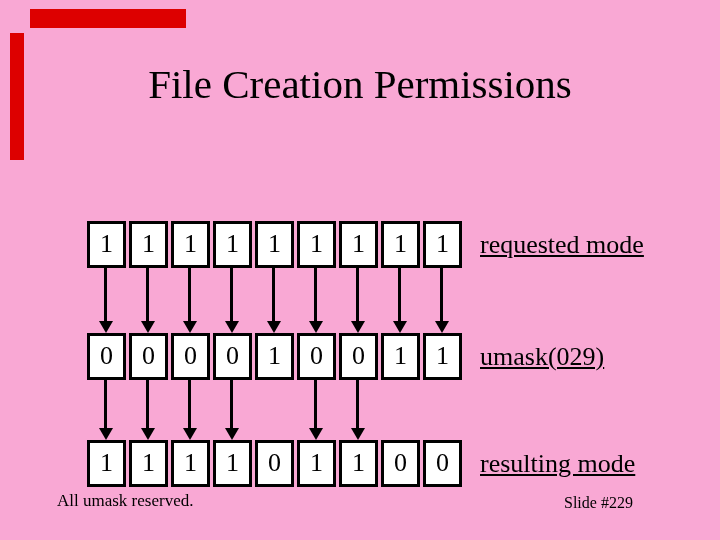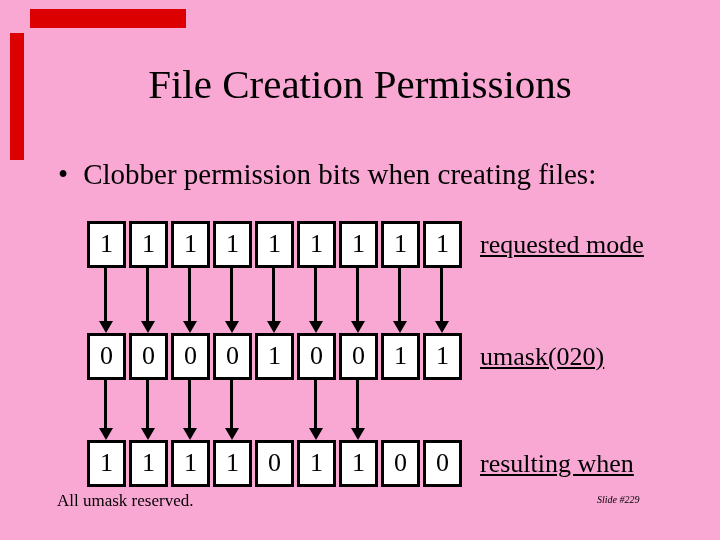--- a/index.html
+++ b/index.html
@@ -50,37 +50,33 @@
     border-left: 7px solid transparent;
     border-right: 7px solid transparent;
     border-top: 12px solid #000;
   }
 
   .footer-left {
     position: absolute; left: 57px; top: 491px;
     font-size: 17px; line-height: 19px;
   }
   .footer-right {
-    position: absolute; left: 597px; top: 494px;
-    font-size: 10px;
-    font-style: italic;
+    position: absolute; left: 564px; top: 494px;
+    font-size: 16px;
   }
 </style>
 </head>
 <body>
 
 <div class="slide">
   <div class="accent accent-h" style="background: rgb(221, 0, 0);"></div>
   <div class="accent accent-v" style="background: rgb(221, 0, 0);"></div>
 
   <h1 class="title">File Creation Permissions</h1>
 
-  <div class="bullet-line">
-    <span class="bullet-dot">•</span><span>Clobber permission bits when creating files:</span>
-  </div>
 
   <div id="diagram">
       <div class="bit-box" style="left: 87px; top: 221px;">1</div>
       <div class="bit-box" style="left: 129px; top: 221px;">1</div>
       <div class="bit-box" style="left: 171px; top: 221px;">1</div>
       <div class="bit-box" style="left: 213px; top: 221px;">1</div>
       <div class="bit-box" style="left: 255px; top: 221px;">1</div>
       <div class="bit-box" style="left: 297px; top: 221px;">1</div>
       <div class="bit-box" style="left: 339px; top: 221px;">1</div>
       <div class="bit-box" style="left: 381px; top: 221px;">1</div>
@@ -88,31 +84,31 @@
       <div class="row-label" style="left: 480px; top: 221px;">requested mode</div>
       <div class="bit-box" style="left: 87px; top: 333px;">0</div>
       <div class="bit-box" style="left: 129px; top: 333px;">0</div>
       <div class="bit-box" style="left: 171px; top: 333px;">0</div>
       <div class="bit-box" style="left: 213px; top: 333px;">0</div>
       <div class="bit-box" style="left: 255px; top: 333px;">1</div>
       <div class="bit-box" style="left: 297px; top: 333px;">0</div>
       <div class="bit-box" style="left: 339px; top: 333px;">0</div>
       <div class="bit-box" style="left: 381px; top: 333px;">1</div>
       <div class="bit-box" style="left: 423px; top: 333px;">1</div>
-      <div class="row-label" style="left: 480px; top: 333px;">umask(020)</div>
+      <div class="row-label" style="left: 480px; top: 333px;">umask(029)</div>
       <div class="bit-box" style="left: 87px; top: 440px;">1</div>
       <div class="bit-box" style="left: 129px; top: 440px;">1</div>
       <div class="bit-box" style="left: 171px; top: 440px;">1</div>
       <div class="bit-box" style="left: 213px; top: 440px;">1</div>
       <div class="bit-box" style="left: 255px; top: 440px;">0</div>
       <div class="bit-box" style="left: 297px; top: 440px;">1</div>
       <div class="bit-box" style="left: 339px; top: 440px;">1</div>
       <div class="bit-box" style="left: 381px; top: 440px;">0</div>
       <div class="bit-box" style="left: 423px; top: 440px;">0</div>
-      <div class="row-label" style="left: 480px; top: 440px;">resulting when</div>
+      <div class="row-label" style="left: 480px; top: 440px;">resulting mode</div>
       <div class="arrow" style="left: 99px; top: 268px; height: 65px;">
         <span class="shaft"></span>
         <span class="head"></span>
       </div>
       <div class="arrow" style="left: 141px; top: 268px; height: 65px;">
         <span class="shaft"></span>
         <span class="head"></span>
       </div>
       <div class="arrow" style="left: 183px; top: 268px; height: 65px;">
         <span class="shaft"></span>

